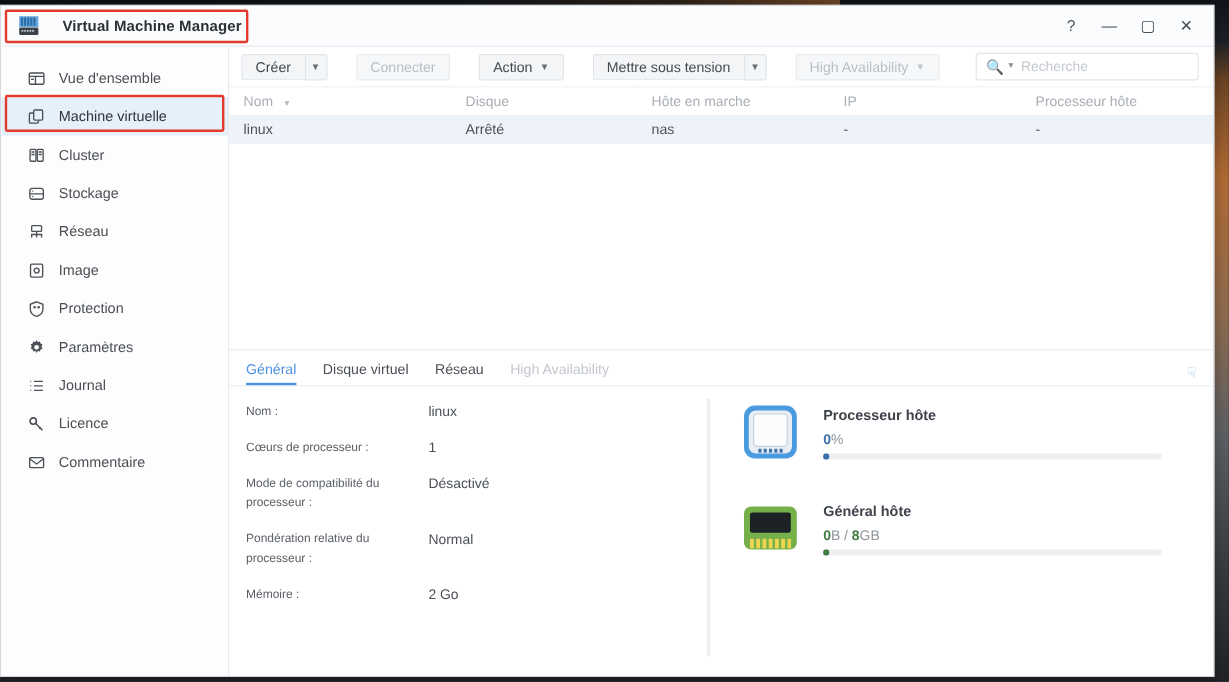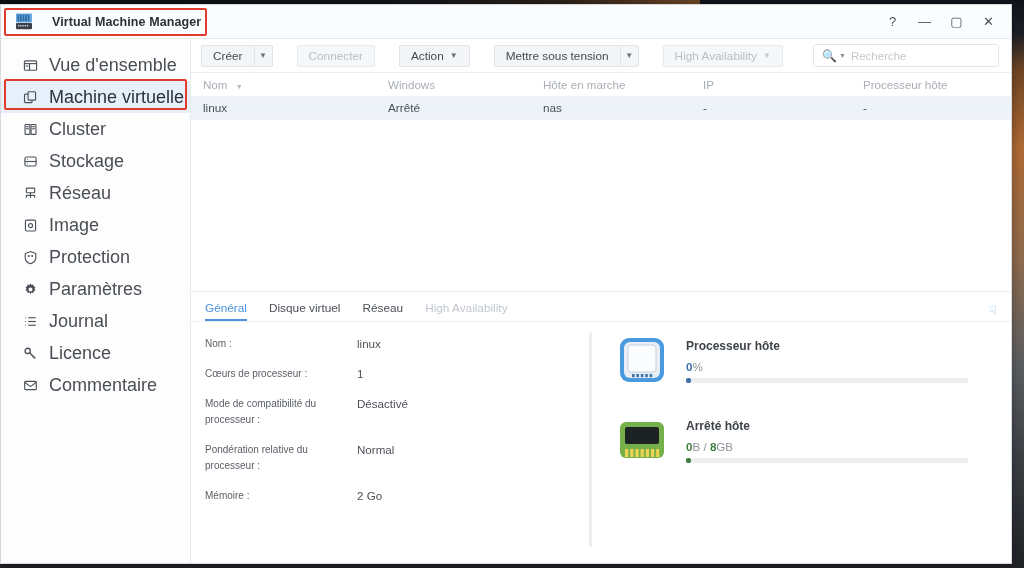--- a/index.html
+++ b/index.html
@@ -51,21 +51,21 @@
   
   .body{ display:flex; height:526px; }
 
   
   .sidebar{
     width:190px; flex:0 0 190px; background:#fdfdfe;
     border-right:1px solid #e9ecef; padding-top:10px; position:relative;
   }
   .nav-item{
     height:32px; display:flex; align-items:center; gap:11px;
-    padding-left:22px; font-size:18px; color:#4a4f55; cursor:default;
+    padding-left:22px; font-size:12px; color:#4a4f55; cursor:default;
   }
   .nav-item.active{ background:#e6f0fb; color:#2e3338; }
   .nav-ico{ width:15px; height:15px; flex:0 0 15px; display:block; color:#4b5056; }
   .nav-ico svg{ display:block; width:15px; height:15px; }
   .nav-annot{
     position:absolute; left:3px; top:40px; width:183px; height:31px;
     border:2px solid #e23b2e; border-radius:2px; pointer-events:none;
   }
 
   
@@ -364,21 +364,21 @@
             <col style="width:160px">
               <col style="width:145px">
               <col style="width:25px">
           </colgroup>
           <thead>
             <tr>
               <th>
                 <span>Nom</span>
                 <span class="sortcaret">▼</span>
               </th>
-              <th>Windows</th>
+              <th>Disque</th>
               <th>Hôte en marche</th>
               <th>IP</th>
               <th>Processeur hôte</th>
               <th><span class="kebab">⋮</span></th>
             </tr>
           </thead>
           <tbody>
             <tr class="sel">
               <td>linux</td>
               <td>Arrêté</td>
@@ -464,21 +464,21 @@
                       <rect x="12.2" y="33" width="3.2" height="8"></rect>
                     <rect x="17.4" y="33" width="3.2" height="8"></rect>
                       <rect x="22.6" y="33" width="3.2" height="8"></rect>
                     <rect x="27.8" y="33" width="3.2" height="8"></rect>
                       <rect x="33" y="33" width="3.2" height="8"></rect>
                     <rect x="38.2" y="33" width="3" height="8"></rect>
                   </g>
                 </svg>
               </span>
               <div class="gbody">
-                <div class="gtitle">Arrêté hôte</div>
+                <div class="gtitle">Général hôte</div>
                 <div class="gval">
                   <span class="num">0</span><span class="unit">B</span>
                   <span class="unit">/</span>
                   <span class="num">8</span><span class="unit">GB</span>
                 </div>
                 <div class="bar">
                     <i></i>
                   </div>
               </div>
             </div>

